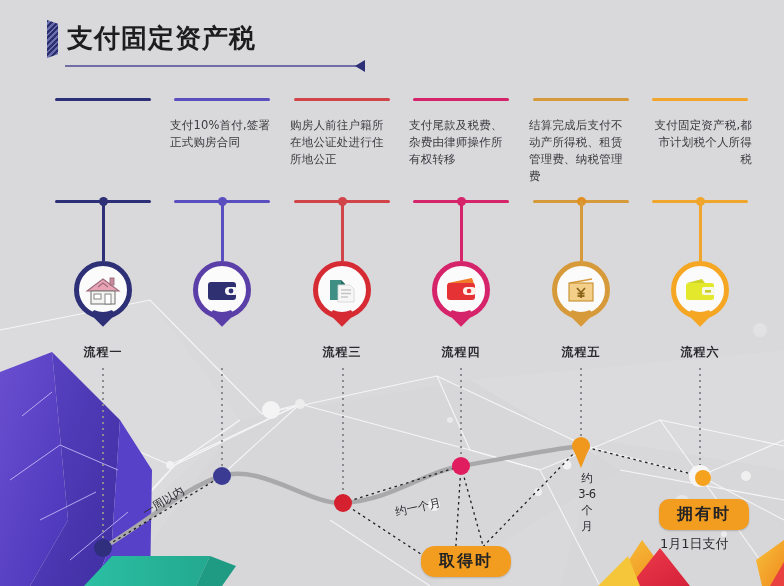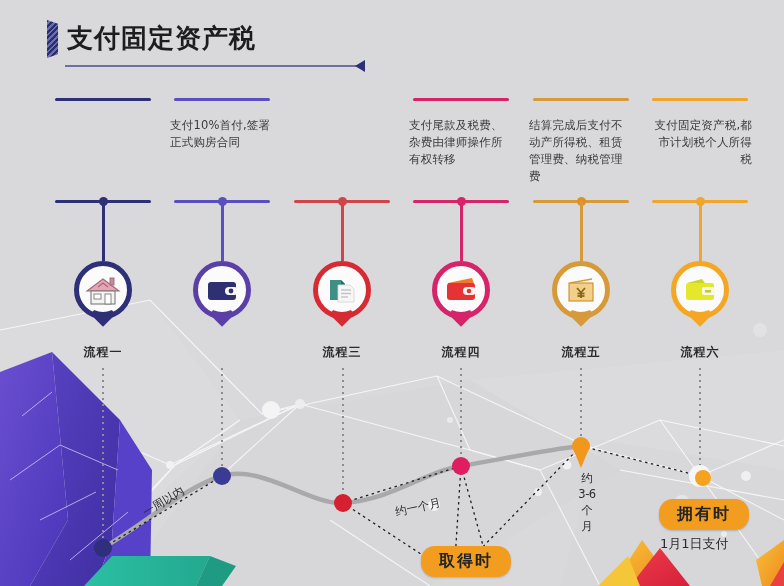--- a/index.html
+++ b/index.html
@@ -219,20 +219,24 @@
     <div class="ring" style="border-color:#5b3fa8;"></div>
     <div class="tail" style="background:#5b3fa8;"></div>
     <div class="tailcover"></div>
     <svg class="glyph" viewBox="0 0 58 58">
       <rect x="15" y="21" width="28" height="18" rx="3" fill="#2e3072"></rect>
       <rect x="32" y="26" width="13" height="8" rx="4" fill="#f7f7f8"></rect>
       <circle cx="38" cy="30" r="2.4" fill="#2e3072"></circle>
     </svg>
   </div>
 
+  <div class="col" style="left:282px;">
+    <div class="rule-top" style="background:#d1454a;"></div>
+    <div class="desc">购房人前往户籍所在地公证处进行住所地公正</div>
+  </div>
   <div class="col" style="left:282px;top:0;height:0;">
     <div class="rule-bot" style="top:200px;background:#d1454a;"></div>
     <div class="rule-dot" style="top:197px;background:#d1454a;"></div>
     <div class="stem" style="top:201px;height:60px;background:#d1454a;"></div>
   </div>
   <div class="pin" style="left:313px;top:261px;">
     <div class="ring" style="border-color:#d62b33;"></div>
     <div class="tail" style="background:#d62b33;"></div>
     <div class="tailcover"></div>
     <svg class="glyph" viewBox="0 0 58 58">
@@ -326,17 +330,17 @@
 
   <div class="ann" style="left:576px;top:470px;line-height:16px;text-align:center;width:22px;">
     <div>约</div>
     <div style="letter-spacing:-.5px;">3-6</div>
     <div>个</div>
     <div>月</div>
   </div>
 
   <div class="badge" style="left:421px;top:546px;">取得时</div>
 
-  <div class="badge" style="left:659px;top:499px;">拥有时</div>
+  <div class="badge" style="left:659px;top:499px;border-radius:10px;">拥有时</div>
 
   <div class="subnote" style="left:660px;top:535px;">1月1日支付</div>
 
 </div>
 
 </body></html>

